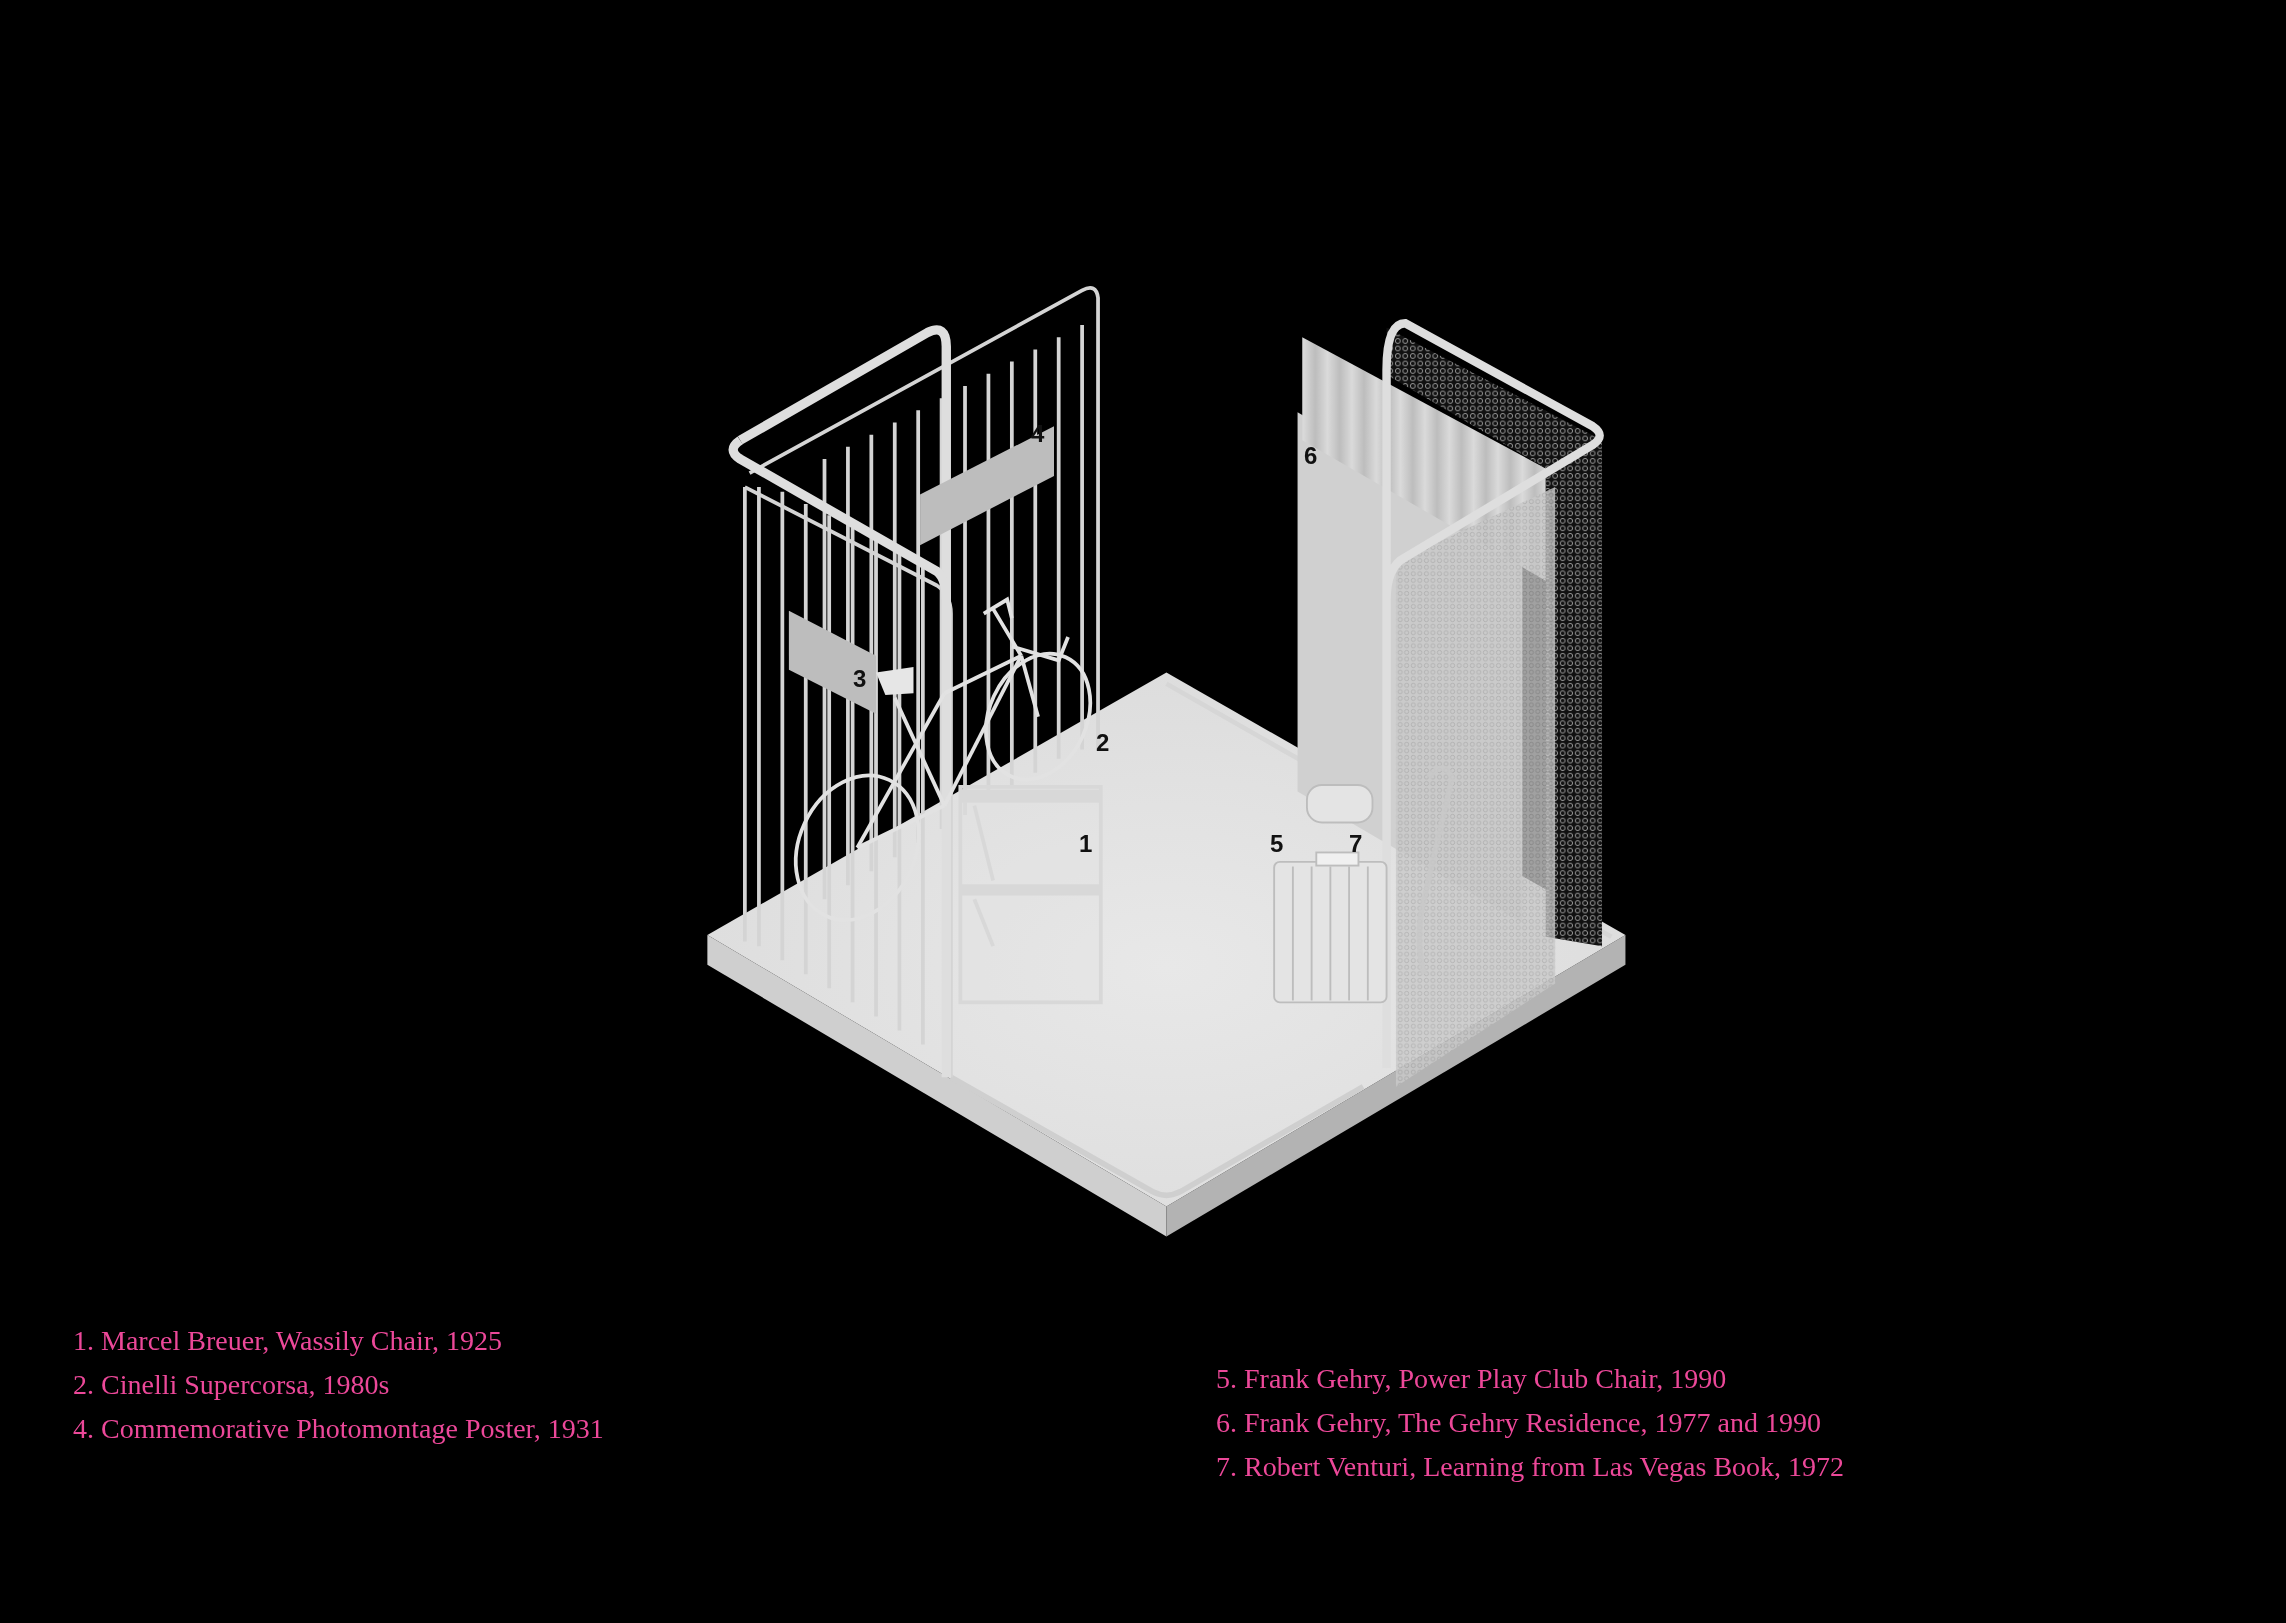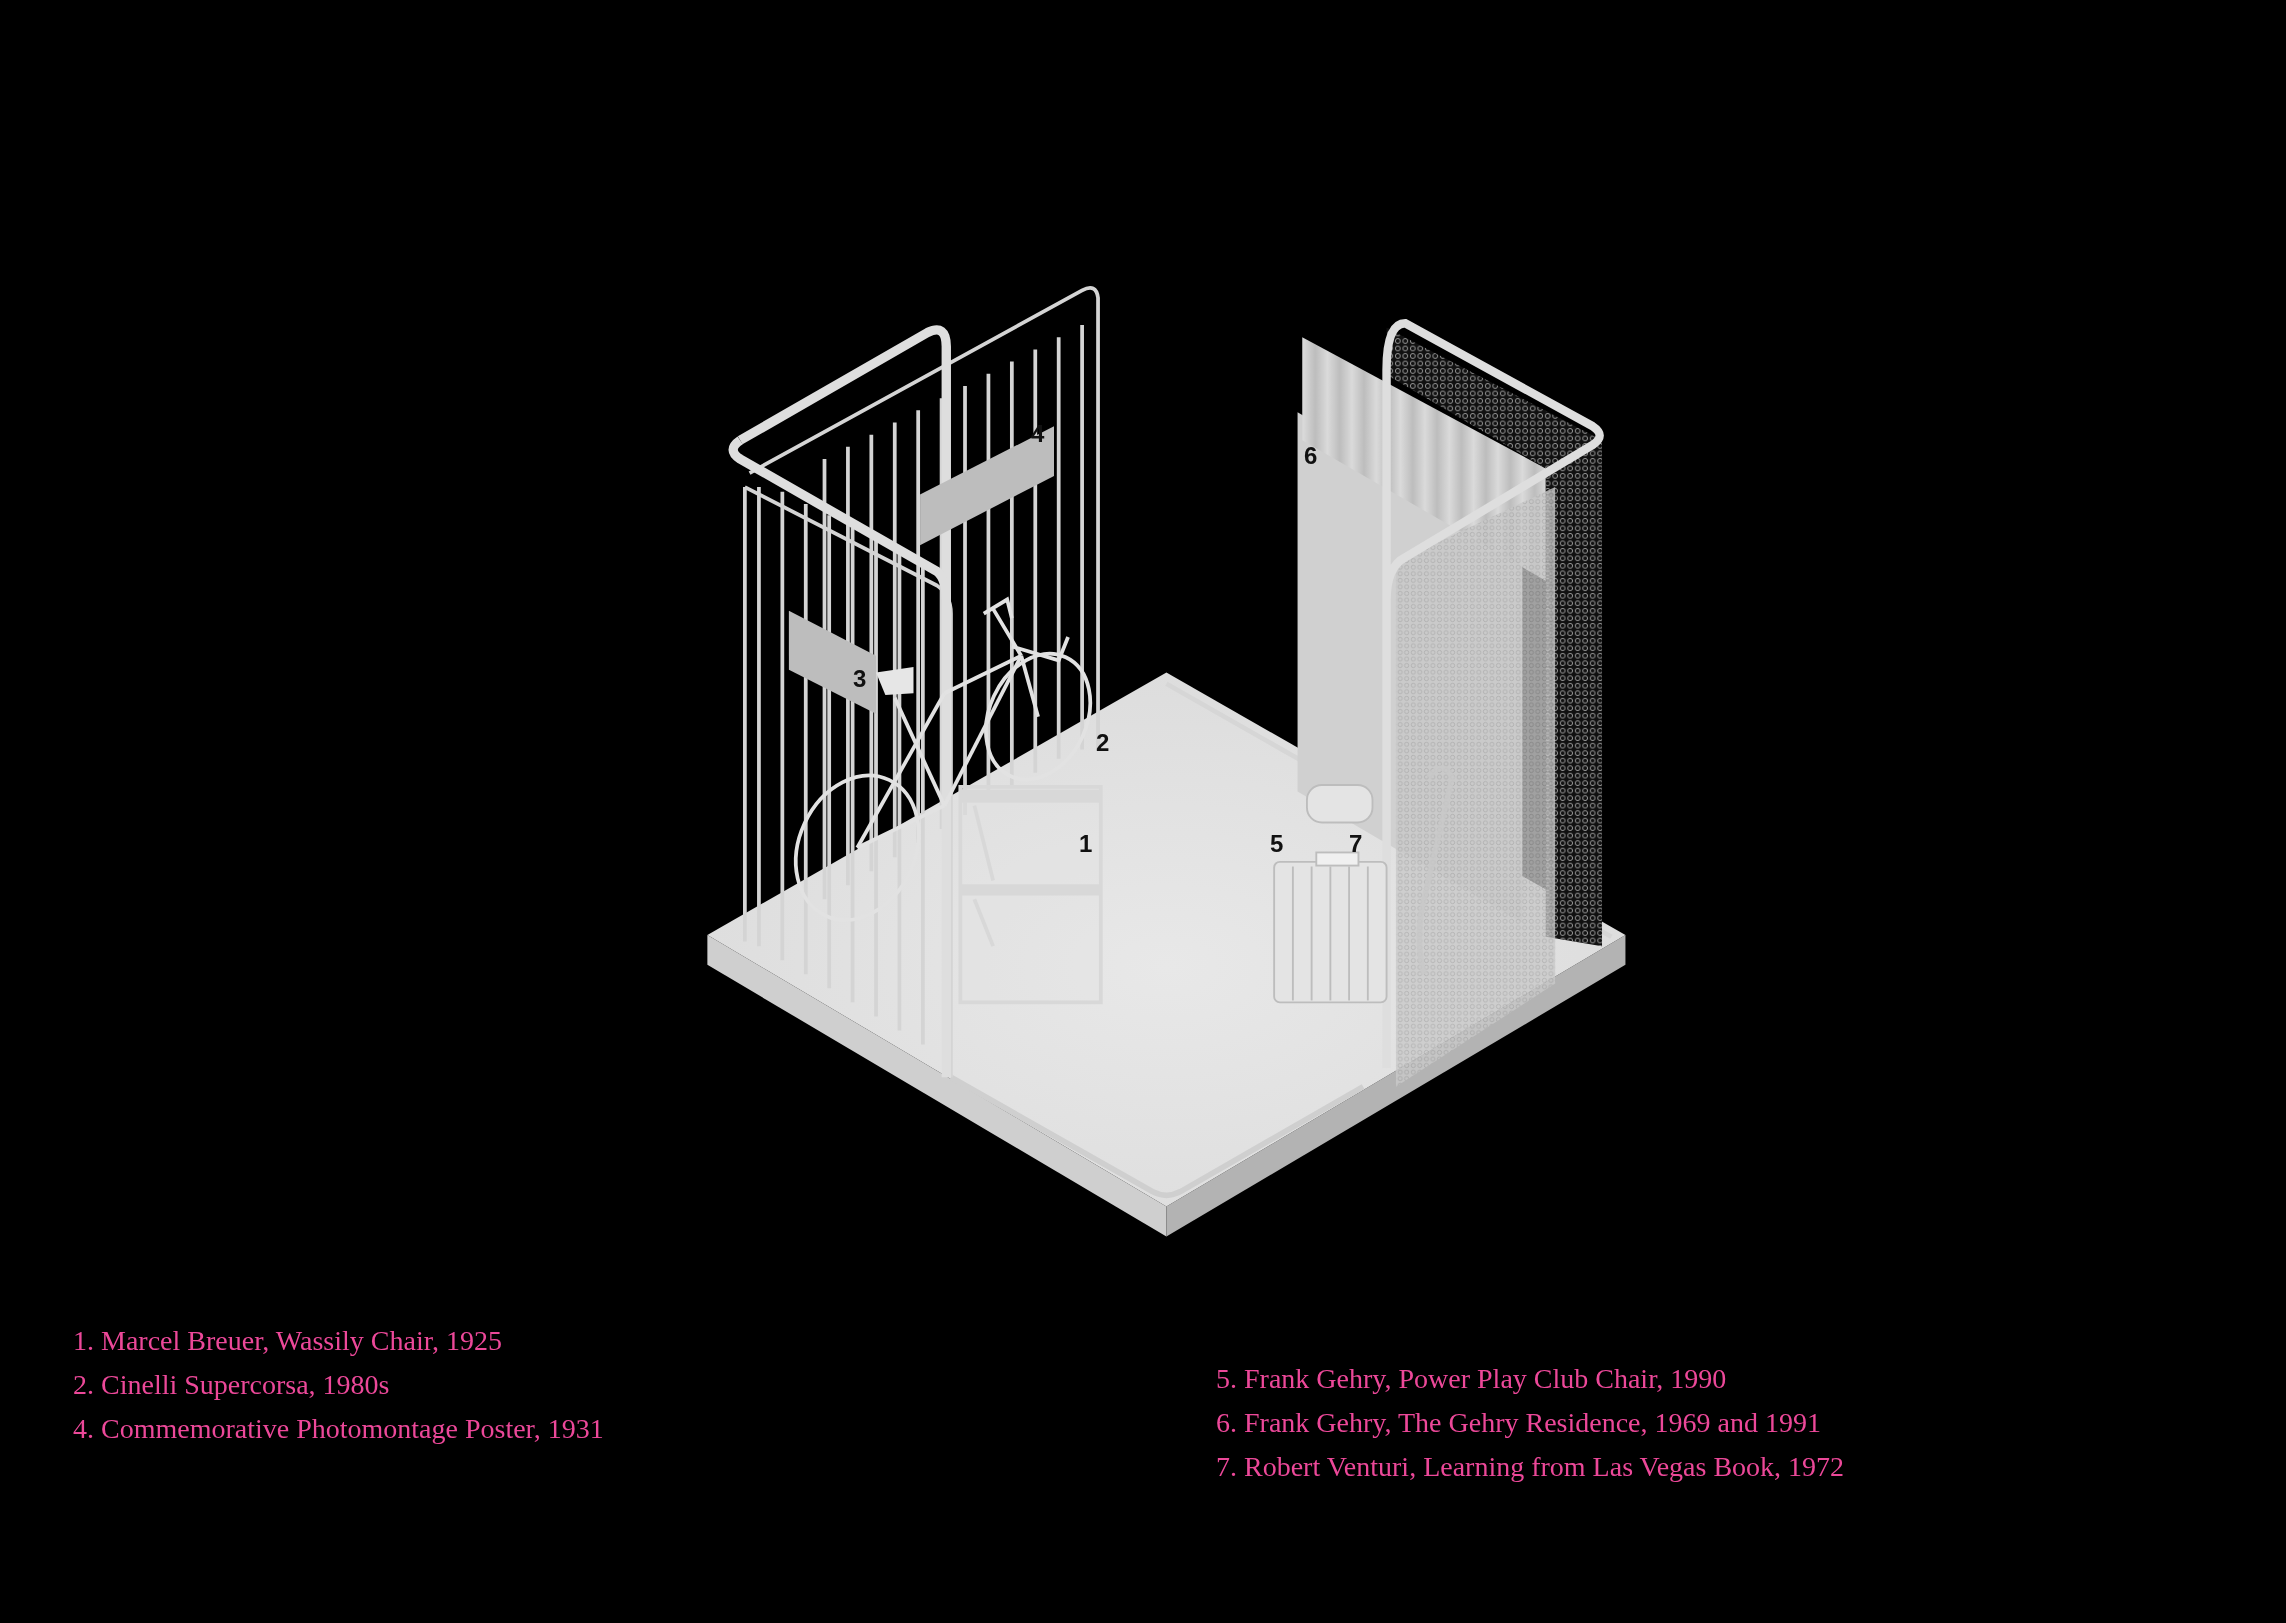--- a/index.html
+++ b/index.html
@@ -147,16 +147,16 @@
 </div>
 
 <div id="legend-left" class="legend">
   <div class="row">1. Marcel Breuer, Wassily Chair, 1925</div>
   <div class="row">2. Cinelli Supercorsa, 1980s</div>
   <div class="row">4. Commemorative Photomontage Poster, 1931</div>
 </div>
 
 <div id="legend-right" class="legend">
   <div class="row">5. Frank Gehry, Power Play Club Chair, 1990</div>
-  <div class="row">6. Frank Gehry, The Gehry Residence, 1969 and 1991</div>
+  <div class="row">6. Frank Gehry, The Gehry Residence, 1977 and 1990</div>
   <div class="row">7. Robert Venturi, Learning from Las Vegas Book, 1972</div>
 </div>
 
 
 </body></html>

